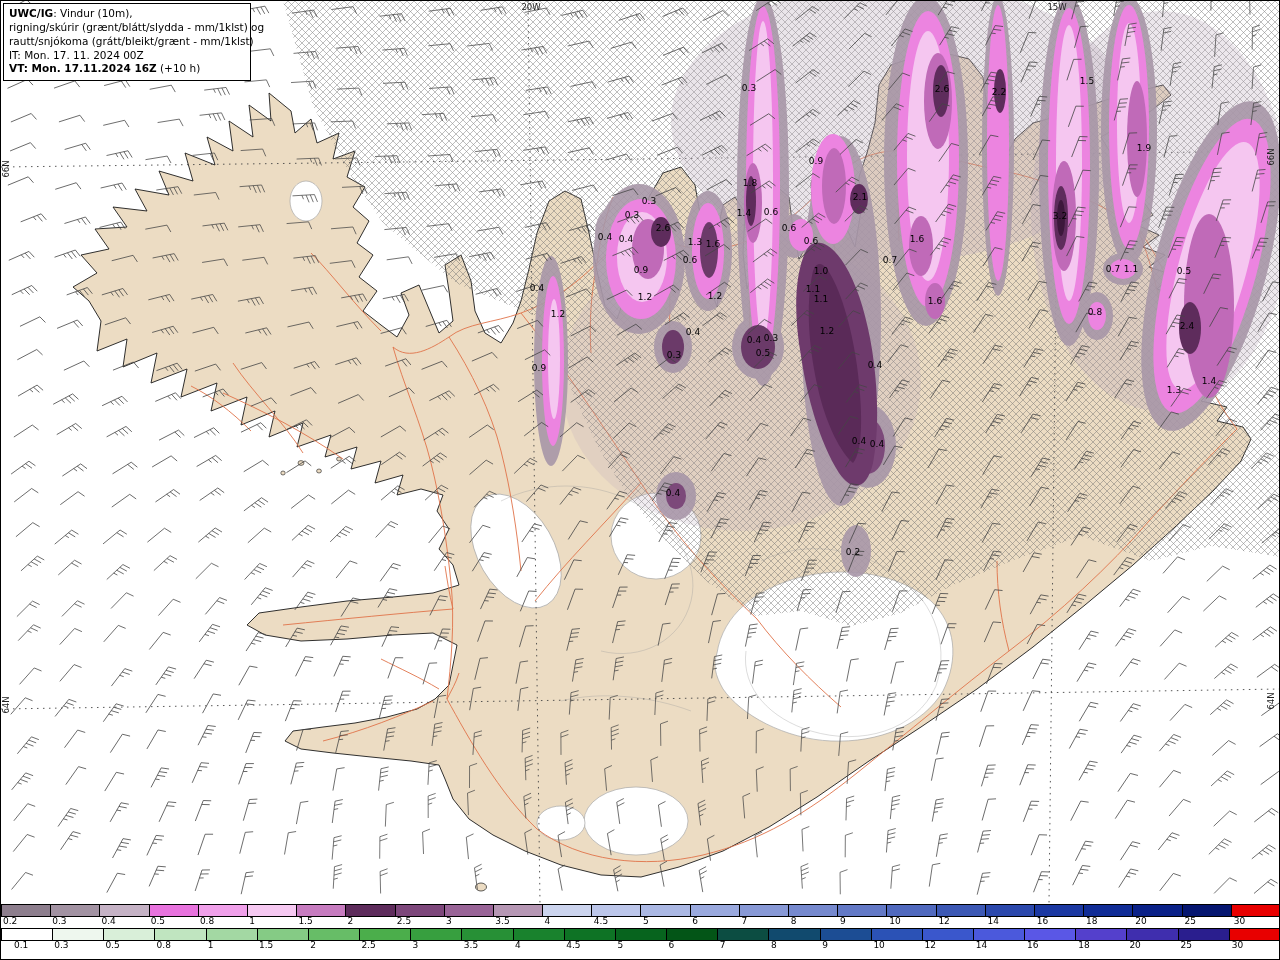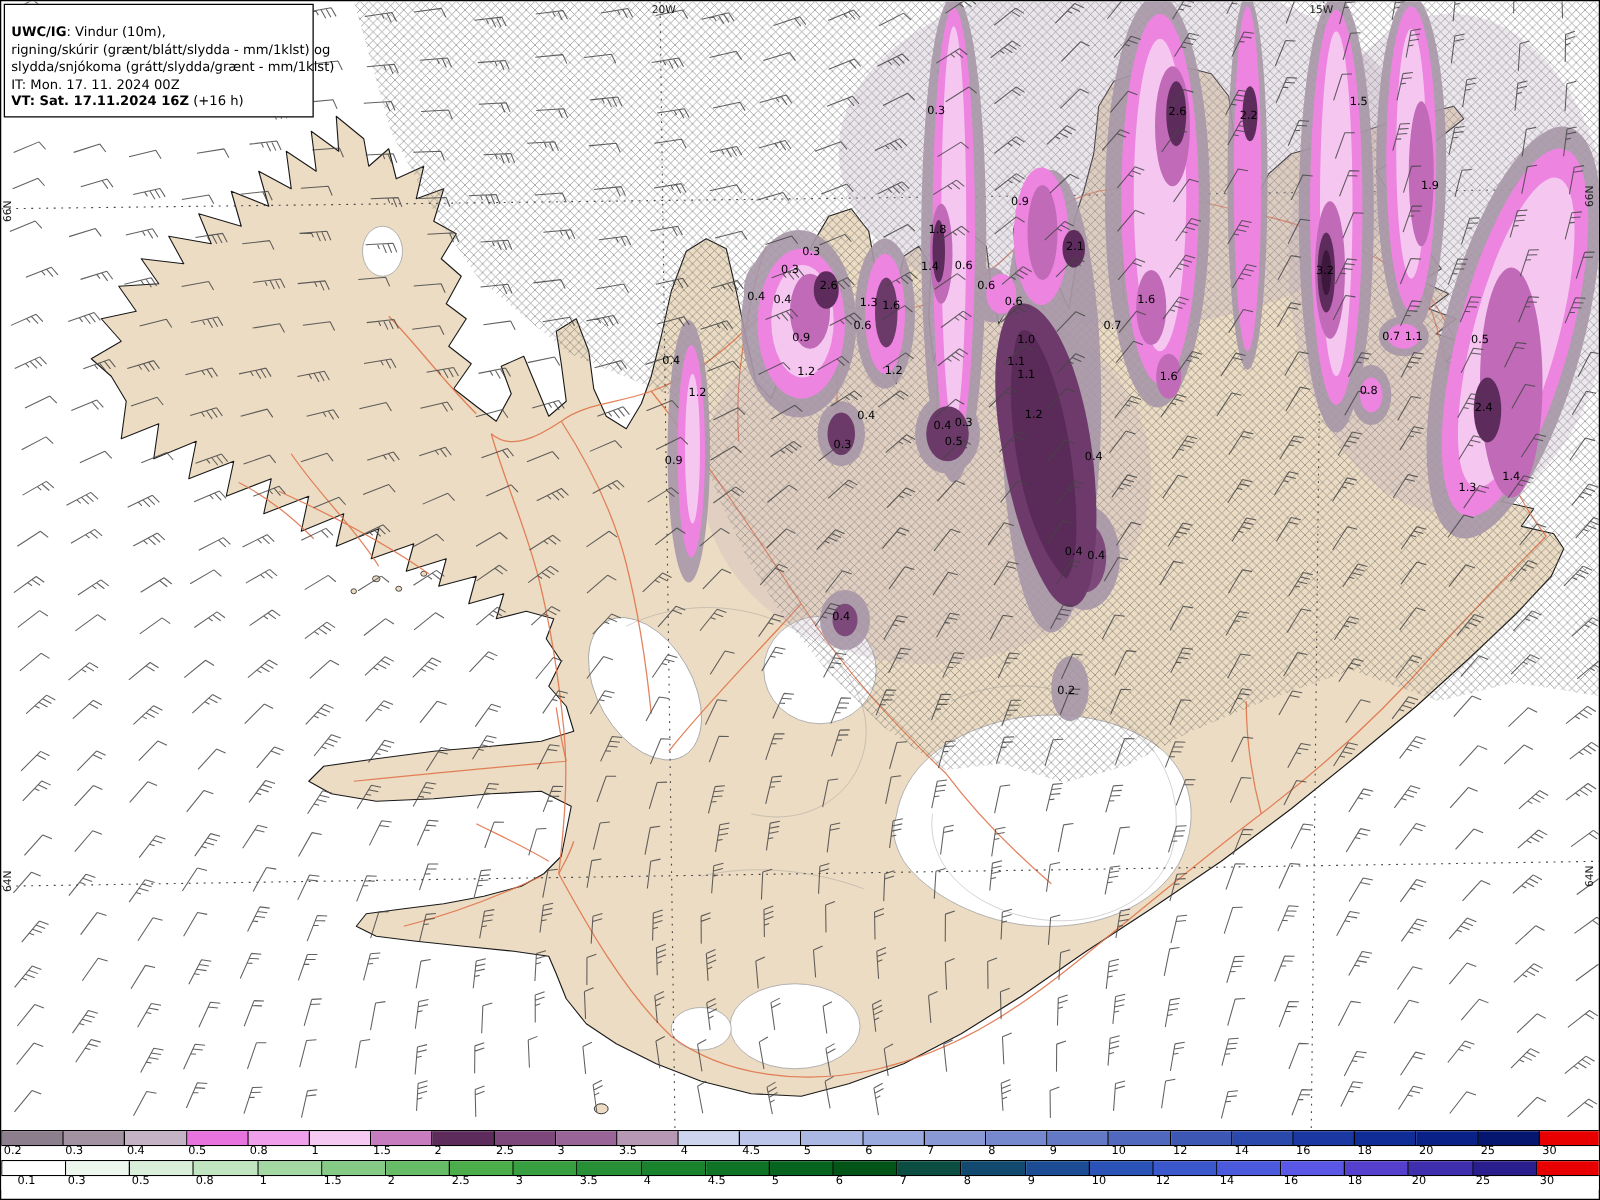--- a/index.html
+++ b/index.html
@@ -3,21 +3,21 @@
 <meta charset="utf-8">
 <style>
   *{margin:0;padding:0;box-sizing:border-box}
   html,body{background:#fff}
   body{width:1280px;height:960px;font-family:"DejaVu Sans","Liberation Sans",sans-serif}
   .stage{position:relative;width:1280px;height:960px;background:#fff;overflow:hidden;border:1px solid #000}
   #map-svg{position:absolute;left:0;top:0}
 
   
   .title-box{position:absolute;top:2px;left:2px;width:248px;background:#fff;border:1px solid #000;
-             padding:16px 5px 4px 5px;font-size:10.5px;line-height:1.32;z-index:6;color:#000}
+             padding:3px 5px 4px 5px;font-size:10.5px;line-height:1.32;z-index:6;color:#000}
   .title-box .t-line span, .title-box .t-line b{white-space:pre}
   .title-box b{font-weight:bold}
 
   
   .colorbar{position:absolute;left:0;width:1280px;z-index:6}
   #bar-sleet{top:903px}
   #bar-rain{top:927px}
   .cells{display:flex;height:13px;border:1px solid #000}
   .cell{flex:1 1 auto;border-right:1px solid #000}
   .cell:last-child{border-right:none}
@@ -968,23 +968,23 @@
         <text x="8" y="168" transform="rotate(-90 8 168)" class="glabel">66N</text>
         <text x="8" y="704" transform="rotate(-90 8 704)" class="glabel">64N</text>
         <text x="1273" y="156" transform="rotate(-90 1273 156)" class="glabel">66N</text>
         <text x="1273" y="700" transform="rotate(-90 1273 700)" class="glabel">64N</text>
       </g>
 </svg>
 
 <div class="title-box">
   <div class="t-line"><b>UWC/IG</b><span>: Vindur (10m),</span></div>
   <div class="t-line"><span>rigning/skúrir (grænt/blátt/slydda - mm/1klst) og</span></div>
-  <div class="t-line"><span>slydda/snjókoma (grátt/slydda/grænt - mm/1klst)</span></div>
+  <div class="t-line"><span>rautt/snjókoma (grátt/bleikt/grænt - mm/1klst)</span></div>
   <div class="t-line"><span>IT:</span><span> Mon. 17. 11. 2024 00Z</span></div>
-  <div class="t-line"><b>VT:</b><b> Sat. 17.11.2024 16Z</b><span> (+16 h)</span></div>
+  <div class="t-line"><b>VT:</b><b> Mon. 17.11.2024 16Z</b><span> (+10 h)</span></div>
 </div>
 
 <div id="bar-sleet" class="colorbar">
   <div class="cells">
         <div class="cell" style="background: rgb(141, 126, 141);"></div>
         <div class="cell" style="background: rgb(162, 146, 162);"></div>
         <div class="cell" style="background: rgb(197, 178, 197);"></div>
         <div class="cell" style="background: rgb(232, 115, 222);"></div>
         <div class="cell" style="background: rgb(240, 160, 234);"></div>
         <div class="cell" style="background: rgb(246, 201, 242);"></div>

